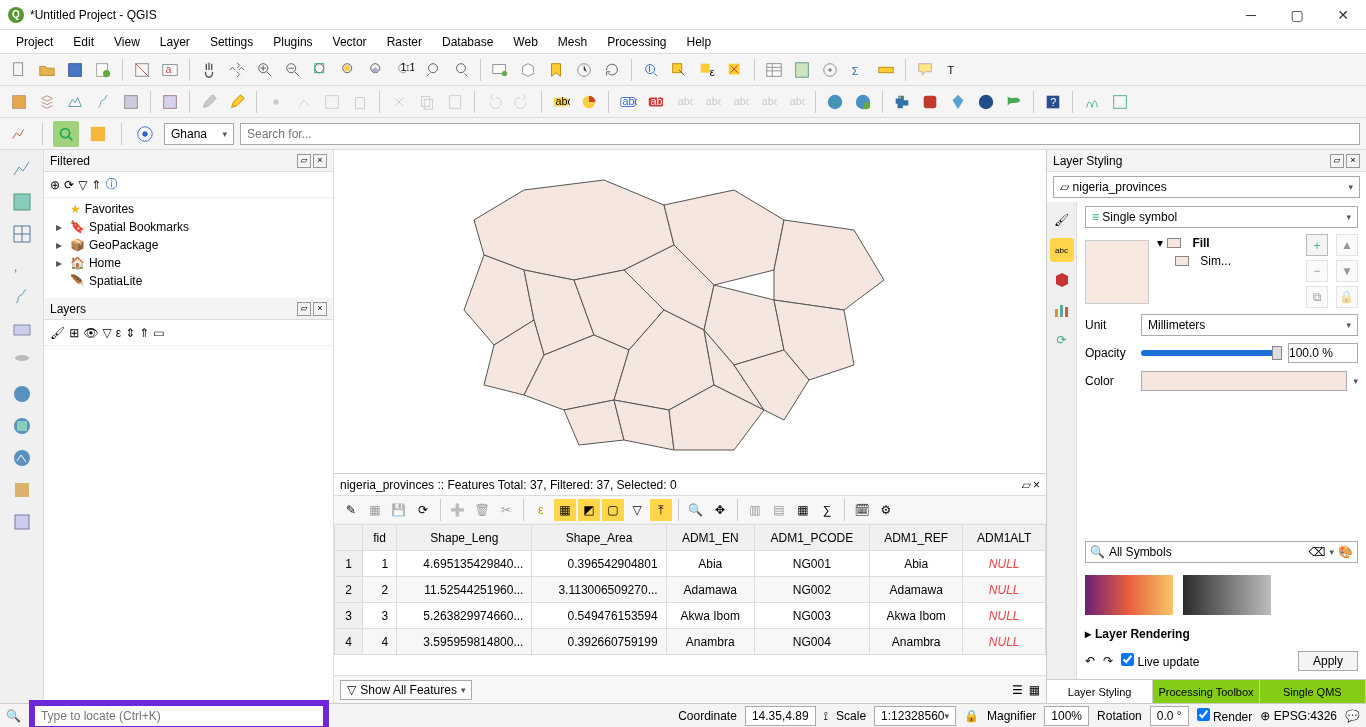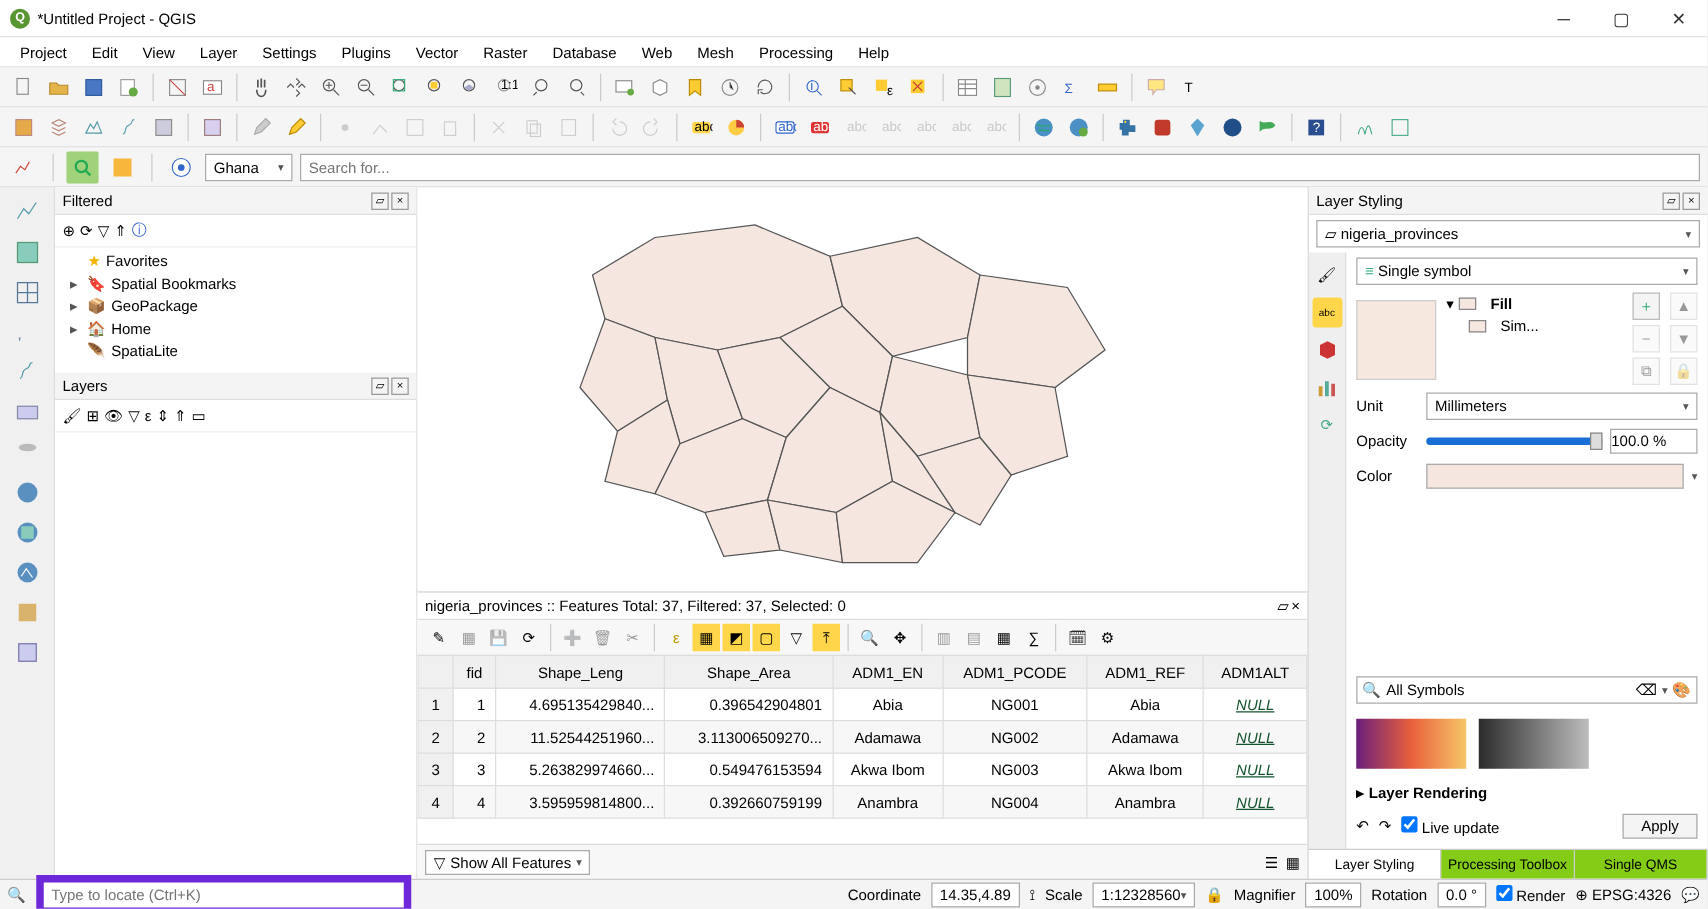--- a/index.html
+++ b/index.html
@@ -41,21 +41,21 @@
   .attr-title { height: 22px; display: flex; align-items: center; padding: 0 6px; border-bottom: 1px solid #ddd; }
   .attr-title .pt-right { margin-left: auto; display: flex; gap: 2px; }
   .attr-toolbar { height: 28px; display: flex; align-items: center; gap: 2px; padding: 0 6px; border-bottom: 1px solid #eee; background: #f7f7f7; }
   .attr-toolbar .at { width: 22px; height: 22px; display:flex; align-items:center; justify-content:center; }
   .attr-table-wrap { flex: 1; overflow: auto; }
   table.attr { border-collapse: collapse; width: 100%; font-size: 12px; }
   table.attr th, table.attr td { border: 1px solid #ddd; padding: 4px 8px; text-align: center; height: 26px; }
   table.attr th { background: #f0f0f0; font-weight: normal; text-align: center; }
   table.attr td.num { text-align: right; }
   table.attr tr:nth-child(even) td { background: #f7f7f7; }
-  .null { color: #14532d; font-style: italic; text-decoration: underline; }
+  .null { color: #ef4444; font-style: italic; }
   .attr-footer { height: 28px; display: flex; align-items: center; padding: 0 6px; border-top: 1px solid #ddd; gap: 6px; background: #f7f7f7; }
   .attr-footer .showall { border: 1px solid #aaa; background: #fff; padding: 2px 6px; display: flex; align-items: center; gap: 4px; }
   .rightcol { width: 320px; border-left: 1px solid #ccc; background: #fff; display: flex; flex-direction: column; }
   .styling-body { flex: 1; display: flex; min-height: 0; }
   .styling-side { width: 30px; background: #efefef; border-right: 1px solid #ddd; display: flex; flex-direction: column; align-items: center; gap: 6px; padding-top: 6px; }
   .styling-side .stab { width: 24px; height: 24px; display:flex; align-items:center; justify-content:center; border-radius: 3px; }
   .styling-main { flex: 1; display: flex; flex-direction: column; padding: 4px 8px; gap: 6px; overflow: hidden; }
   .dropdown { border: 1px solid #aaa; background: #fff; height: 22px; display: flex; align-items: center; padding: 0 6px; }
   .dropdown .carrow { margin-left: auto; }
   .symrow { display: flex; gap: 8px; }

